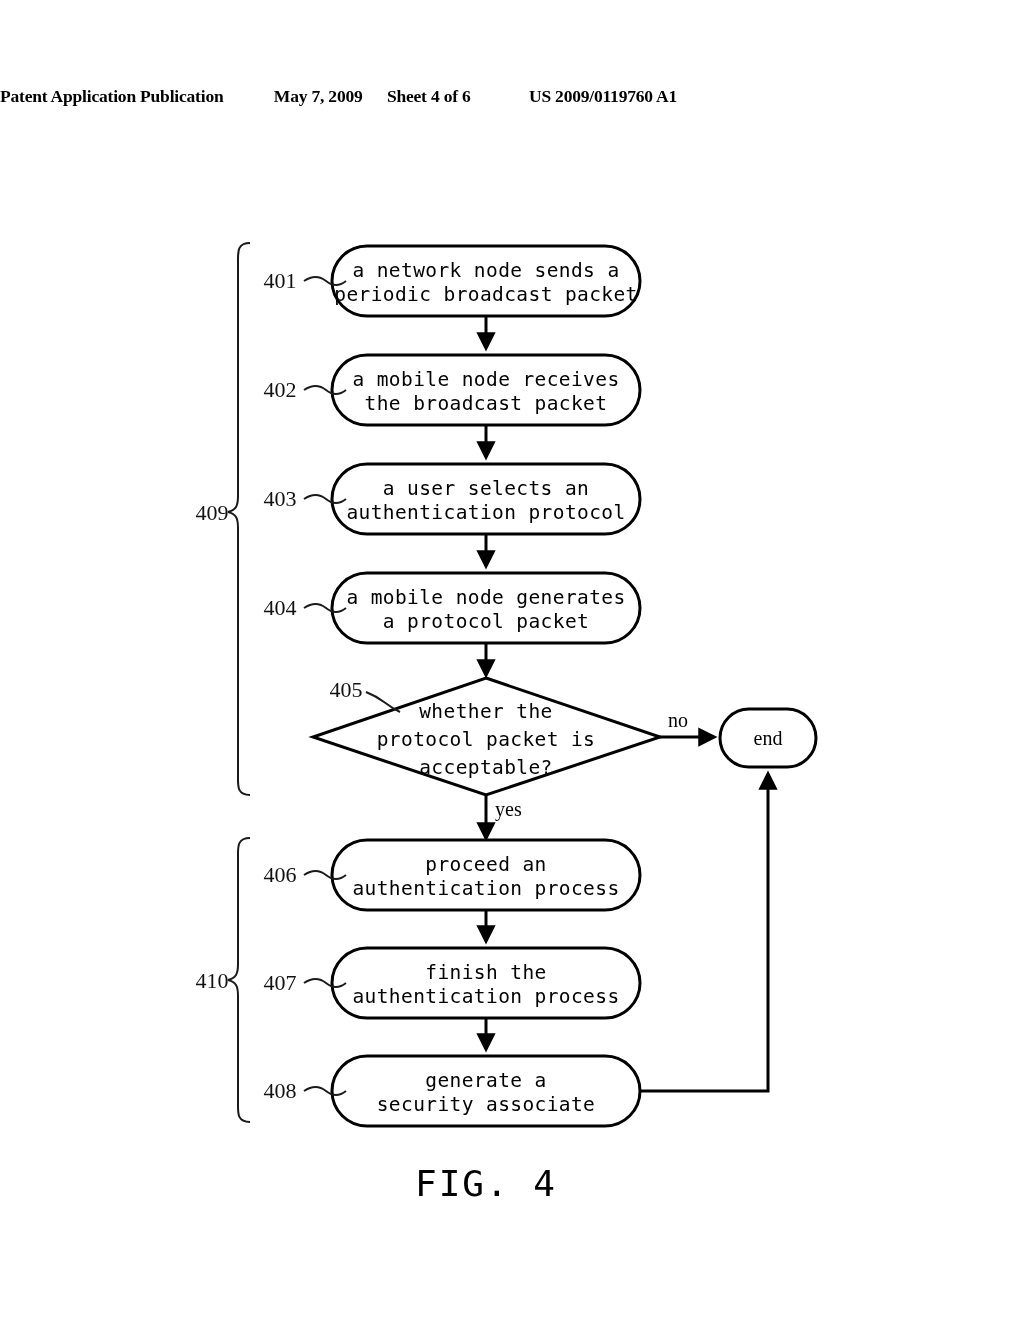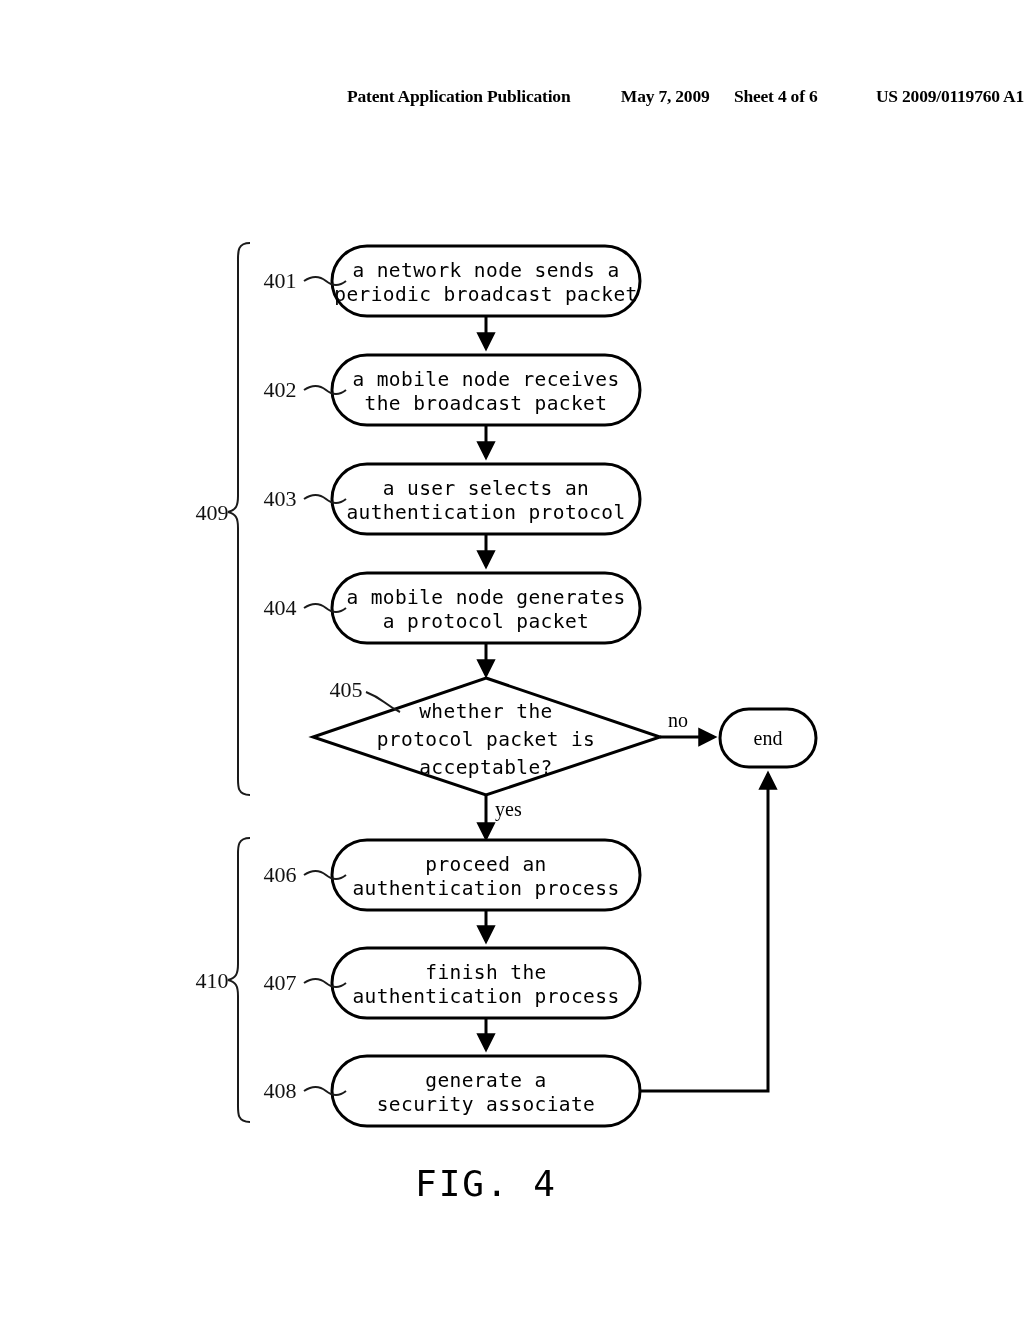--- a/index.html
+++ b/index.html
@@ -16,21 +16,21 @@
     font-family: "Liberation Serif", serif;
     color: #000000;
   }
 
   
   #patent-header {
     position: absolute;
     left: 0;
     top: 86px;
     width: 1024px;
-    text-align: right;
+    text-align: left;
     font-family: "Liberation Serif", serif;
     font-weight: bold;
     font-size: 17.5px;
     letter-spacing: -0.2px;
     white-space: nowrap;
   }
   #patent-header .hdr-seg { display: inline-block; }
   .gap-lg { display: inline-block; width: 42px; }
   .gap-md { display: inline-block; width: 16px; }
   .gap-xl { display: inline-block; width: 50px; }

